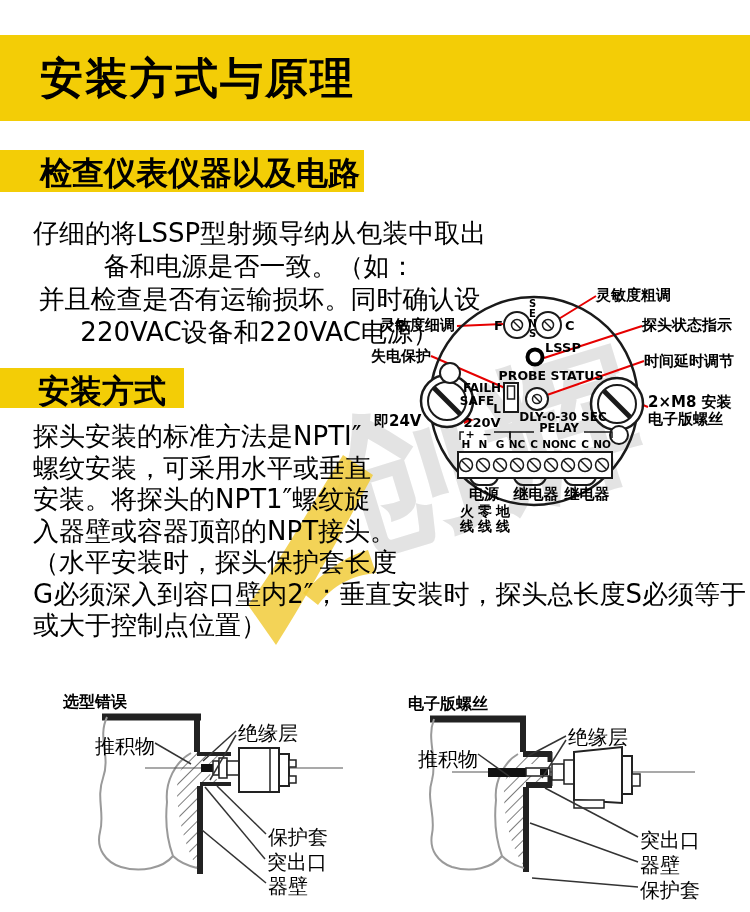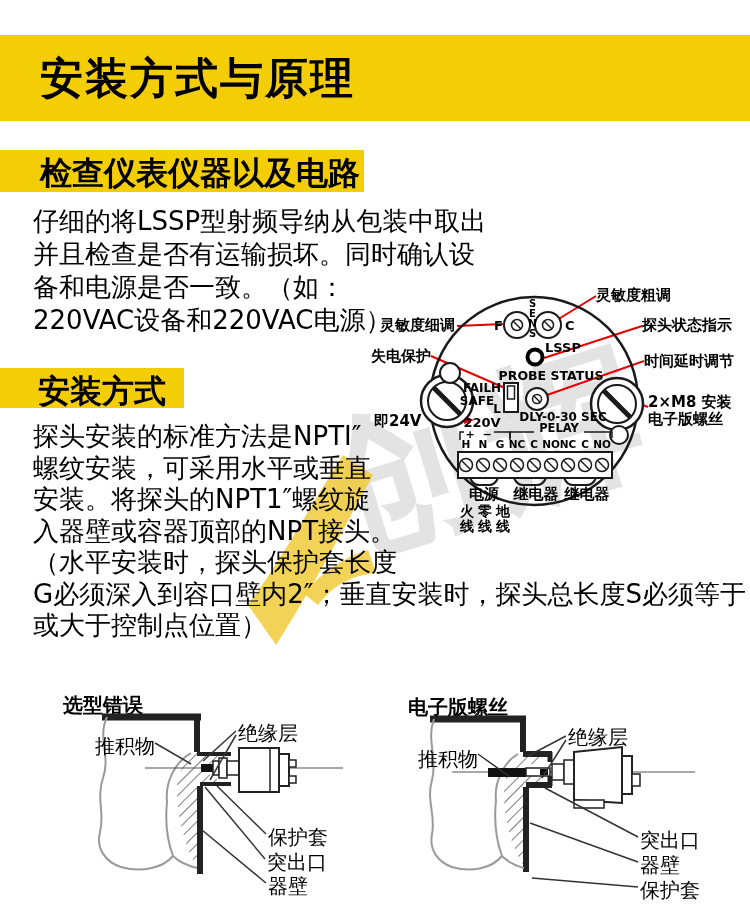--- a/index.html
+++ b/index.html
@@ -9,33 +9,33 @@
   .band{position:absolute;background:#F3CD06;}
   #header-band{top:35px;left:0;width:750px;height:86px;}
   #page-title{position:absolute;left:40px;top:40px;font-size:43px;font-weight:bold;letter-spacing:2px;margin-top:10px;}
   #page-subtitle{position:absolute;left:42px;top:90px;font-size:24px;}
   #check-heading-band{top:150px;left:0;width:364px;height:42px;}
   #check-heading{position:absolute;left:40px;top:152px;font-size:32px;font-weight:bold;}
   #install-heading-band{top:368px;left:0;width:184px;height:40px;}
   #install-heading{position:absolute;left:38px;top:370px;font-size:32px;font-weight:bold;}
   .para{position:absolute;left:33px;}
   .para .ln{font-size:26px;line-height:33px;white-space:nowrap;}
-  #check-para{top:205px;}
+  #check-para{top:217px;text-align:center;}
   #install-para{top:421px;}
   #install-para .ln{line-height:31.5px;}
   
   .callout{position:absolute;font-size:15px;font-weight:bold;white-space:nowrap;}
   
   #watermark{position:absolute;left:300px;top:400px;font-size:155px;font-weight:bold;
              color:#E3E3E3;transform:rotate(-17deg);transform-origin:left top;
              letter-spacing:10px;white-space:nowrap;z-index:0;}
   #watermark-swoosh{position:absolute;left:248px;top:455px;z-index:0;}
   .content{z-index:2;}
   
-  .diag-title{position:absolute;font-size:20px;font-weight:bold;white-space:nowrap;}
+  .diag-title{position:absolute;font-size:16px;font-weight:bold;white-space:nowrap;}
   .dlabel{position:absolute;font-size:20px;white-space:nowrap;}
   svg{position:absolute;overflow:visible;}
   svg text{font-family:"DejaVu Sans",sans-serif;}
 </style>
 </head>
 <body>
 
 <div id="page">
 
   <div id="watermark">创辉</div>
@@ -44,22 +44,22 @@
     <path d="M70,150 C85,130 105,120 128,118 L120,95 C95,102 75,118 55,138 Z" fill="#F1CB3A" opacity="0.85"></path>
   </svg>
 
   <div id="header-band" class="band content"></div>
   <div id="page-title" class="content">安装方式与原理</div>
 
   <div id="check-heading-band" class="band content"></div>
   <div id="check-heading" class="content">检查仪表仪器以及电路</div>
   <div id="check-para" class="para content">
     <div class="ln">仔细的将LSSP型射频导纳从包装中取出</div>
+    <div class="ln">备和电源是否一致。（如：</div>
     <div class="ln">并且检查是否有运输损坏。同时确认设</div>
-    <div class="ln">备和电源是否一致。（如：</div>
     <div class="ln">220VAC设备和220VAC电源）</div>
   </div>
 
   <div id="install-heading-band" class="band content"></div>
   <div id="install-heading" class="content">安装方式</div>
   <div id="install-para" class="para content">
     <div class="ln">探头安装的标准方法是NPTI″</div>
     <div class="ln">螺纹安装，可采用水平或垂直</div>
     <div class="ln">安装。将探头的NPT1″螺纹旋</div>
     <div class="ln">入器壁或容器顶部的NPT接头。</div>

